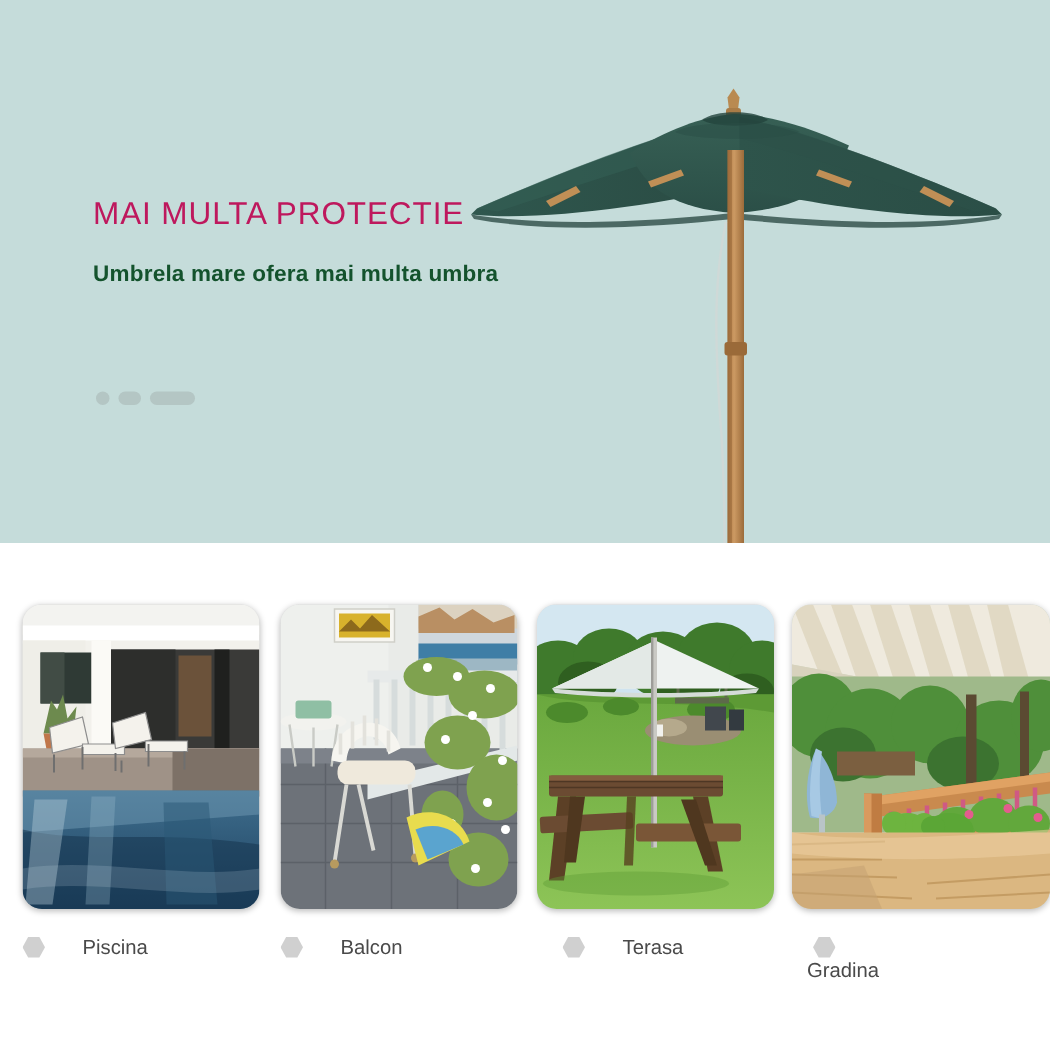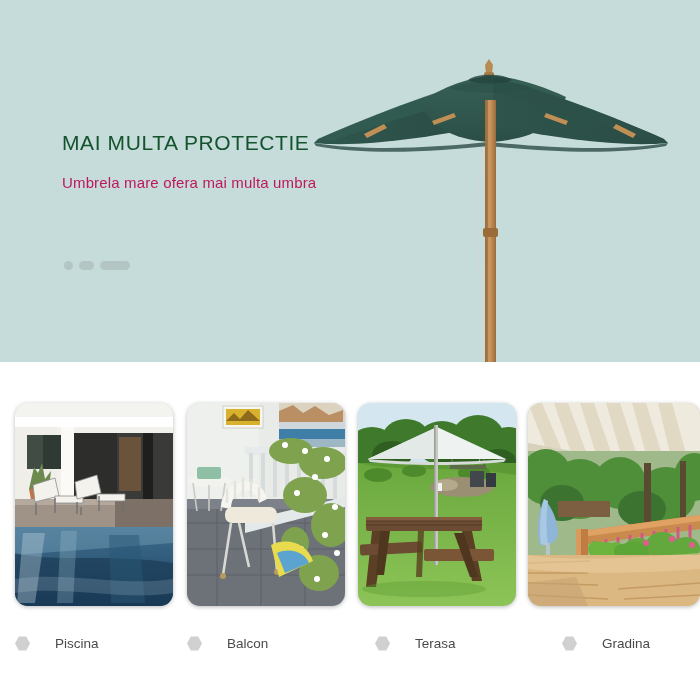--- a/index.html
+++ b/index.html
@@ -10,25 +10,25 @@
   }
   .page { position:relative; width:700px; height:700px; background:#ffffff; }
 
   
   .hero {
     position:absolute; left:0; top:0; width:700px; height:362px;
     background:#c5dcda; overflow:hidden;
   }
   .hero-copy { position:absolute; left:62px; top:131px; width:400px; }
   .hero-title {
-    font-size:21px; letter-spacing:0.6px; color:#14532d;
+    font-size:21px; letter-spacing:0.6px; color:#be185d;
     font-weight:400; text-transform:uppercase; white-space:nowrap;
   }
   .hero-sub {
-    margin-top:19px; font-size:15px; color:#be185d; font-weight:400;
+    margin-top:19px; font-size:15px; color:#14532d; font-weight:700;
     letter-spacing:0.15px; white-space:nowrap;
   }
 
   
   .pager { position:absolute; left:64px; top:261px; display:flex; align-items:center; gap:6px; }
   .pg { background:#b4c6c4; border-radius:6px; height:9px; }
   .pg.d1 { width:9px; border-radius:50%; }
   .pg.d2 { width:15px; }
   .pg.d3 { width:30px; }
 
@@ -46,25 +46,25 @@
     background:#ddd;
   }
   .thumb.t1 { left:15px; }
   .thumb.t2 { left:187px; }
   .thumb.t3 { left:358px; }
   .thumb.t4 { left:528px; width:172px; }
   .thumb svg { display:block; width:100%; height:100%; }
 
   
   .captions { position:absolute; left:0; top:262px; width:700px; height:40px; }
-  .cap { position:absolute; top:0; display:flex; align-items:center;margin-top:12px; }
+  .cap { position:absolute; top:0; display:flex; align-items:center; }
   .cap.c1 { left:15px; }
   .cap.c2 { left:187px;text-align:center; }
   .cap.c3 { left:375px;text-align:center; }
-  .cap.c4 { left:562px; }
+  .cap.c4 { left:513px;flex-direction:column; }
   .hexdot {
     width:15px; height:15px; background:#d0d0d0; flex:0 0 15px;
     clip-path:polygon(25% 4%,75% 4%,100% 50%,75% 96%,25% 96%,0% 50%);
   }
   .cap-label {
     margin-left:25px; font-size:13.5px; color:#4a4a4a; white-space:nowrap;
   }
 </style>
 </head>
 <body>

